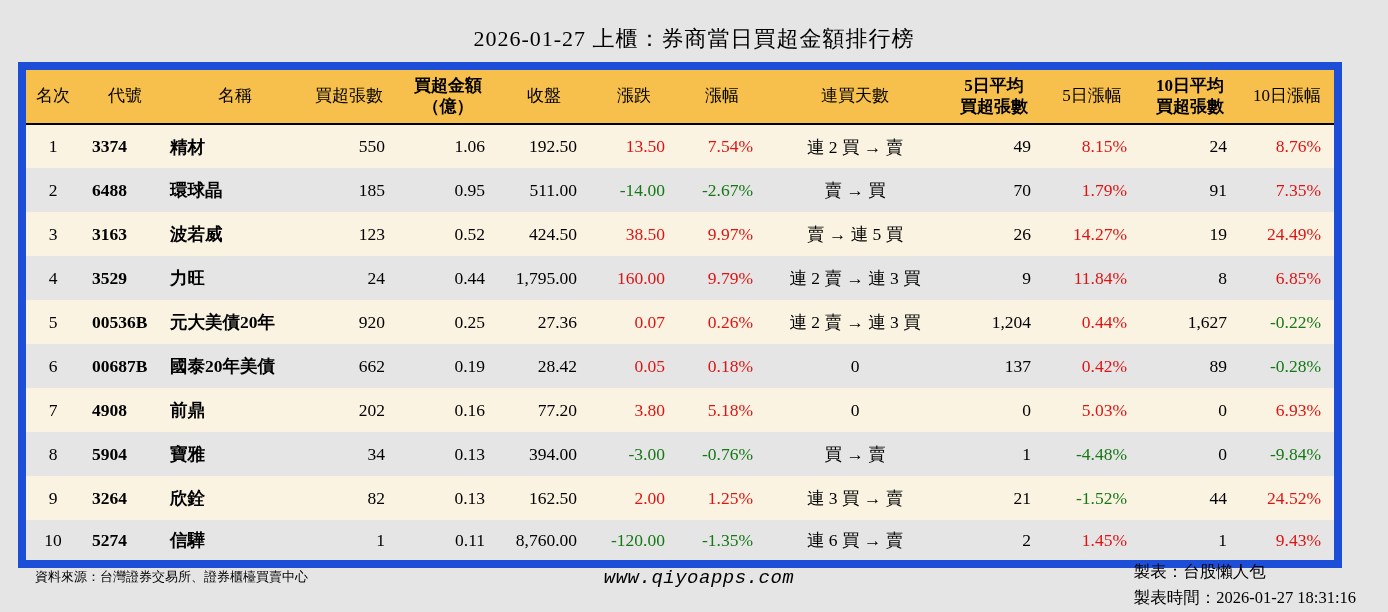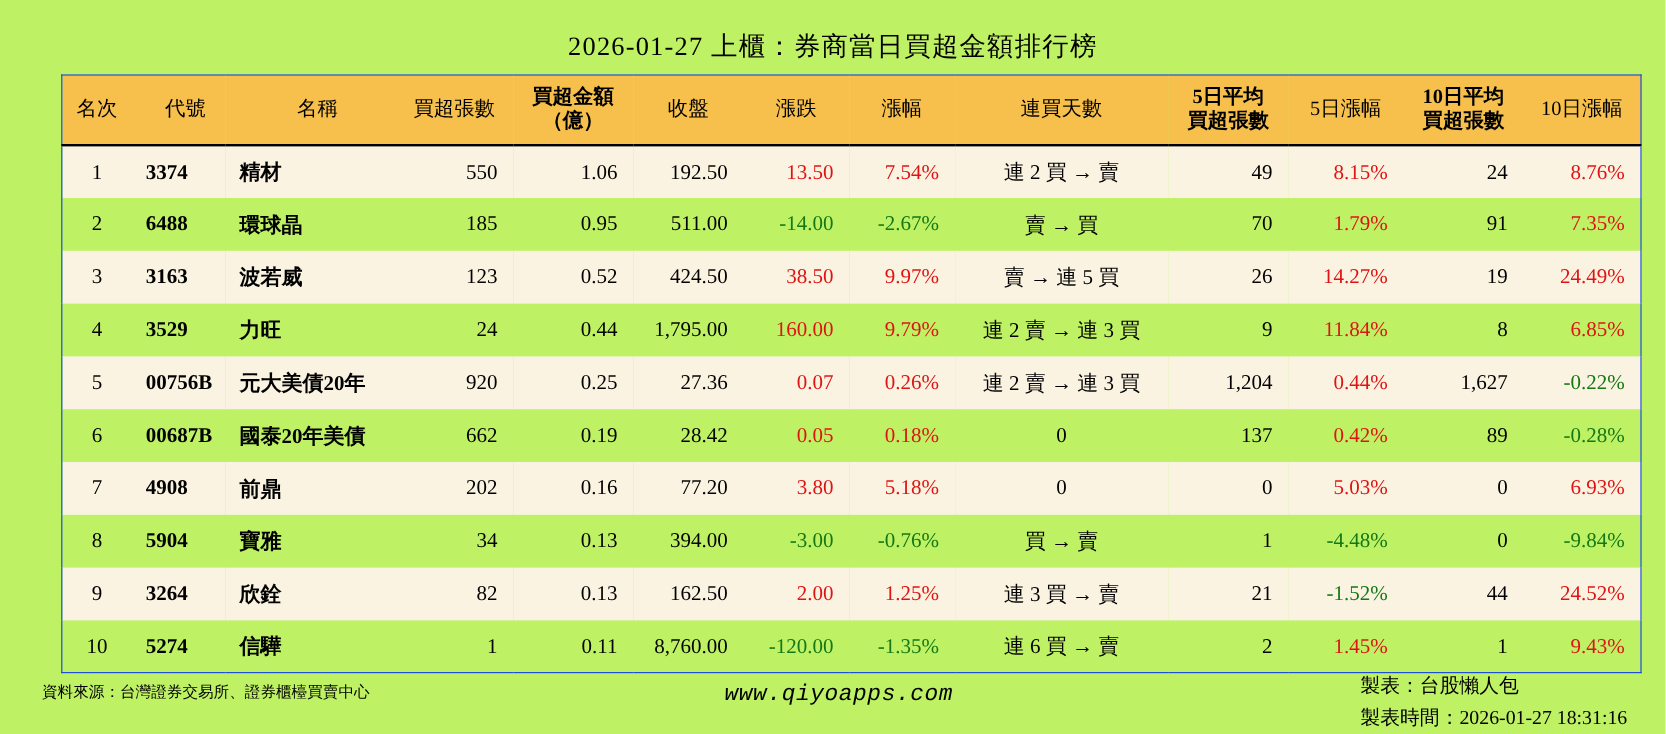--- a/index.html
+++ b/index.html
@@ -1,44 +1,44 @@
 <!DOCTYPE html>
 <html><head>
 <meta charset="utf-8">
 <style>
   * { box-sizing: border-box; }
   html, body { margin: 0; padding: 0; background: #ffffff; }
   .page {
     position: relative;
     width: 1388px;
     height: 612px;
-    background: #bef264;
+    background: #e5e5e5;
     font-family: "Liberation Serif", "DejaVu Serif", serif;
     color: #000000;
     overflow: hidden;
   }
   .title {
     position: absolute;
     top: 24px;
     left: 0;
     width: 100%;
     text-align: center;
     font-size: 22px;
     font-weight: normal;
     margin: 0;
     letter-spacing: 1px;
   }
   table.rank-table {
     position: absolute;
-    left: 51px;
+    left: 18px;
     top: 62px;
     width: 1080px;
     border-collapse: collapse;
     table-layout: fixed;
-    border: 1px solid #1d4ed8;
+    border: 8px solid #1d4ed8;
   }
   table.rank-table thead th {
     background: #F7C04D;
     border-bottom: 2px solid #000000;
     height: 58px;
     font-weight: normal;
     font-size: 17px;
     line-height: 1.2;
     padding: 0;
     text-align: center;
@@ -189,21 +189,21 @@
       <td class="ar up">160.00</td>
       <td class="ar up">9.79%</td>
       <td class="ac">連 2 賣 → 連 3 買</td>
       <td class="ar">9</td>
       <td class="ar up">11.84%</td>
       <td class="ar">8</td>
       <td class="ar up">6.85%</td>
     </tr>
         <tr class="stripe">
       <td class="ac">5</td>
-      <td class="al">00756B</td>
+      <td class="al">00536B</td>
       <td class="al">元大美債20年</td>
       <td class="ar">920</td>
       <td class="ar">0.25</td>
       <td class="ar">27.36</td>
       <td class="ar up">0.07</td>
       <td class="ar up">0.26%</td>
       <td class="ac">連 2 賣 → 連 3 買</td>
       <td class="ar">1,204</td>
       <td class="ar up">0.44%</td>
       <td class="ar">1,627</td>

